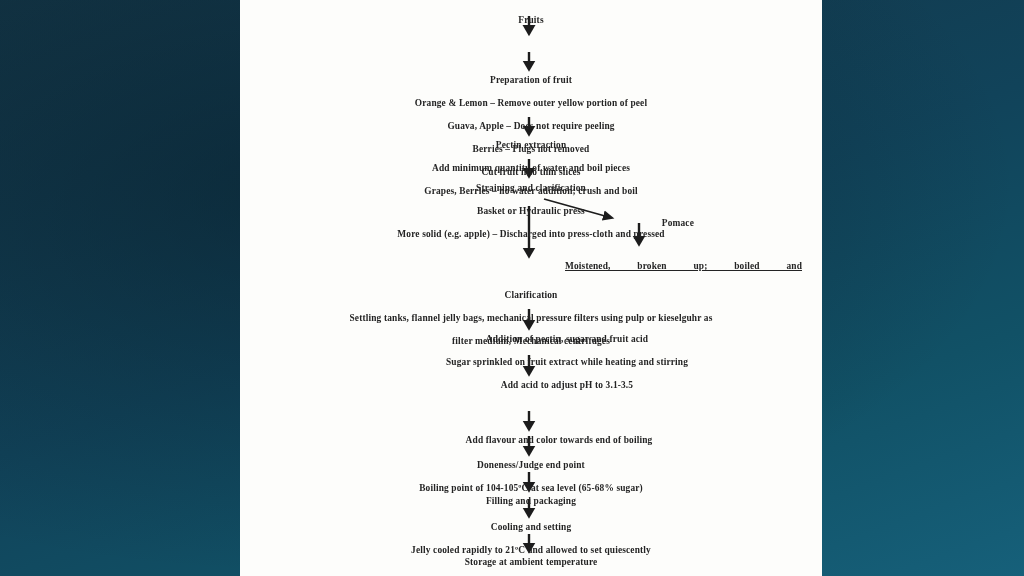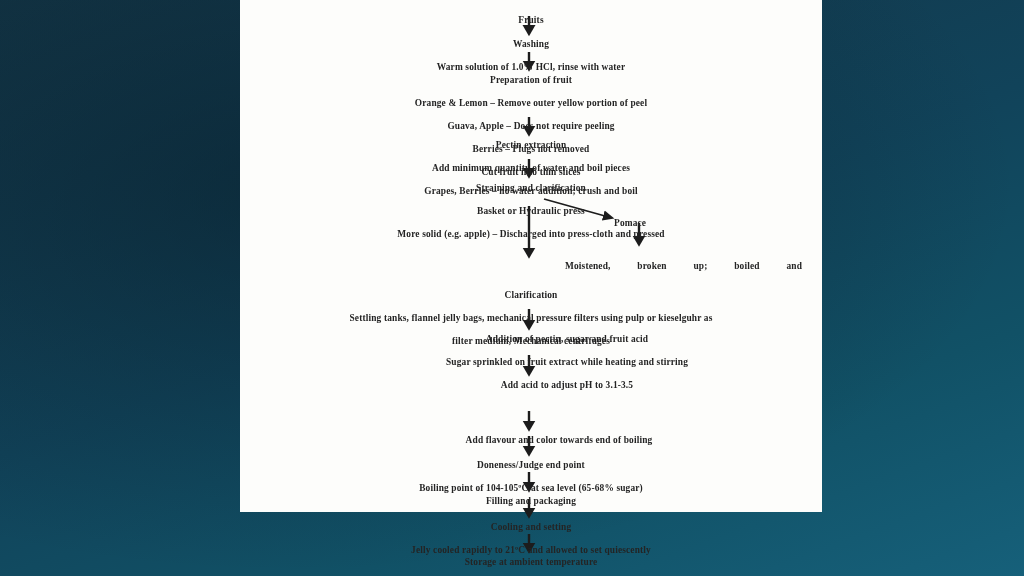--- a/index.html
+++ b/index.html
@@ -38,21 +38,21 @@
                 rgba(8, 30, 42, 0) 70%);
     pointer-events: none;
   }
 
   
   #content-plate {
     position: absolute;
     left: 240px;
     top: 0px;
     width: 582px;
-    height: 512px;
+    height: 576px;
     background: #fdfdfb;
     z-index: 2;
   }
 
   
   #flow {
     position: absolute;
     inset: 0;
   }
   #arrow-layer {
@@ -80,24 +80,25 @@
     display: block;
   }
 
   
   .c {
     left: 0;
     width: 582px;
   }
   
   .r {
-    text-align: left;
+    text-align: right;
   }
   .r.justify {
     text-align: justify;
+    text-decoration: underline;
   }
 </style>
 </head>
 <body>
 
 <div id="slide">
 
   <div id="content-plate">
     <div id="flow">
 
@@ -140,24 +141,20 @@
           <line x1="289" y1="499" x2="289" y2="510" stroke-width="2.4" marker-end="url(#ah)"></line>
 
           <line x1="289" y1="534" x2="289" y2="545" stroke-width="2.4" marker-end="url(#ah)"></line>
         </g>
       </svg>
 
       <div class="node c" style="top:4px;">
         <span class="ln">Fruits</span>
       </div>
 
-      <div class="node c" style="top:28px;">
-        <span class="ln">Washing</span>
-        <span class="ln">Warm solution of 1.0% HCl, rinse with water</span>
-      </div>
 
       <div class="node c" style="top:64px;">
         <span class="ln">Preparation of fruit</span>
         <span class="ln">Orange &amp; Lemon – Remove outer yellow portion of peel</span>
         <span class="ln">Guava, Apple – Does not require peeling</span>
         <span class="ln">Berries – Plugs not removed</span>
         <span class="ln">Cut fruit into thin slices</span>
       </div>
 
       <div class="node c" style="top:129px;">

